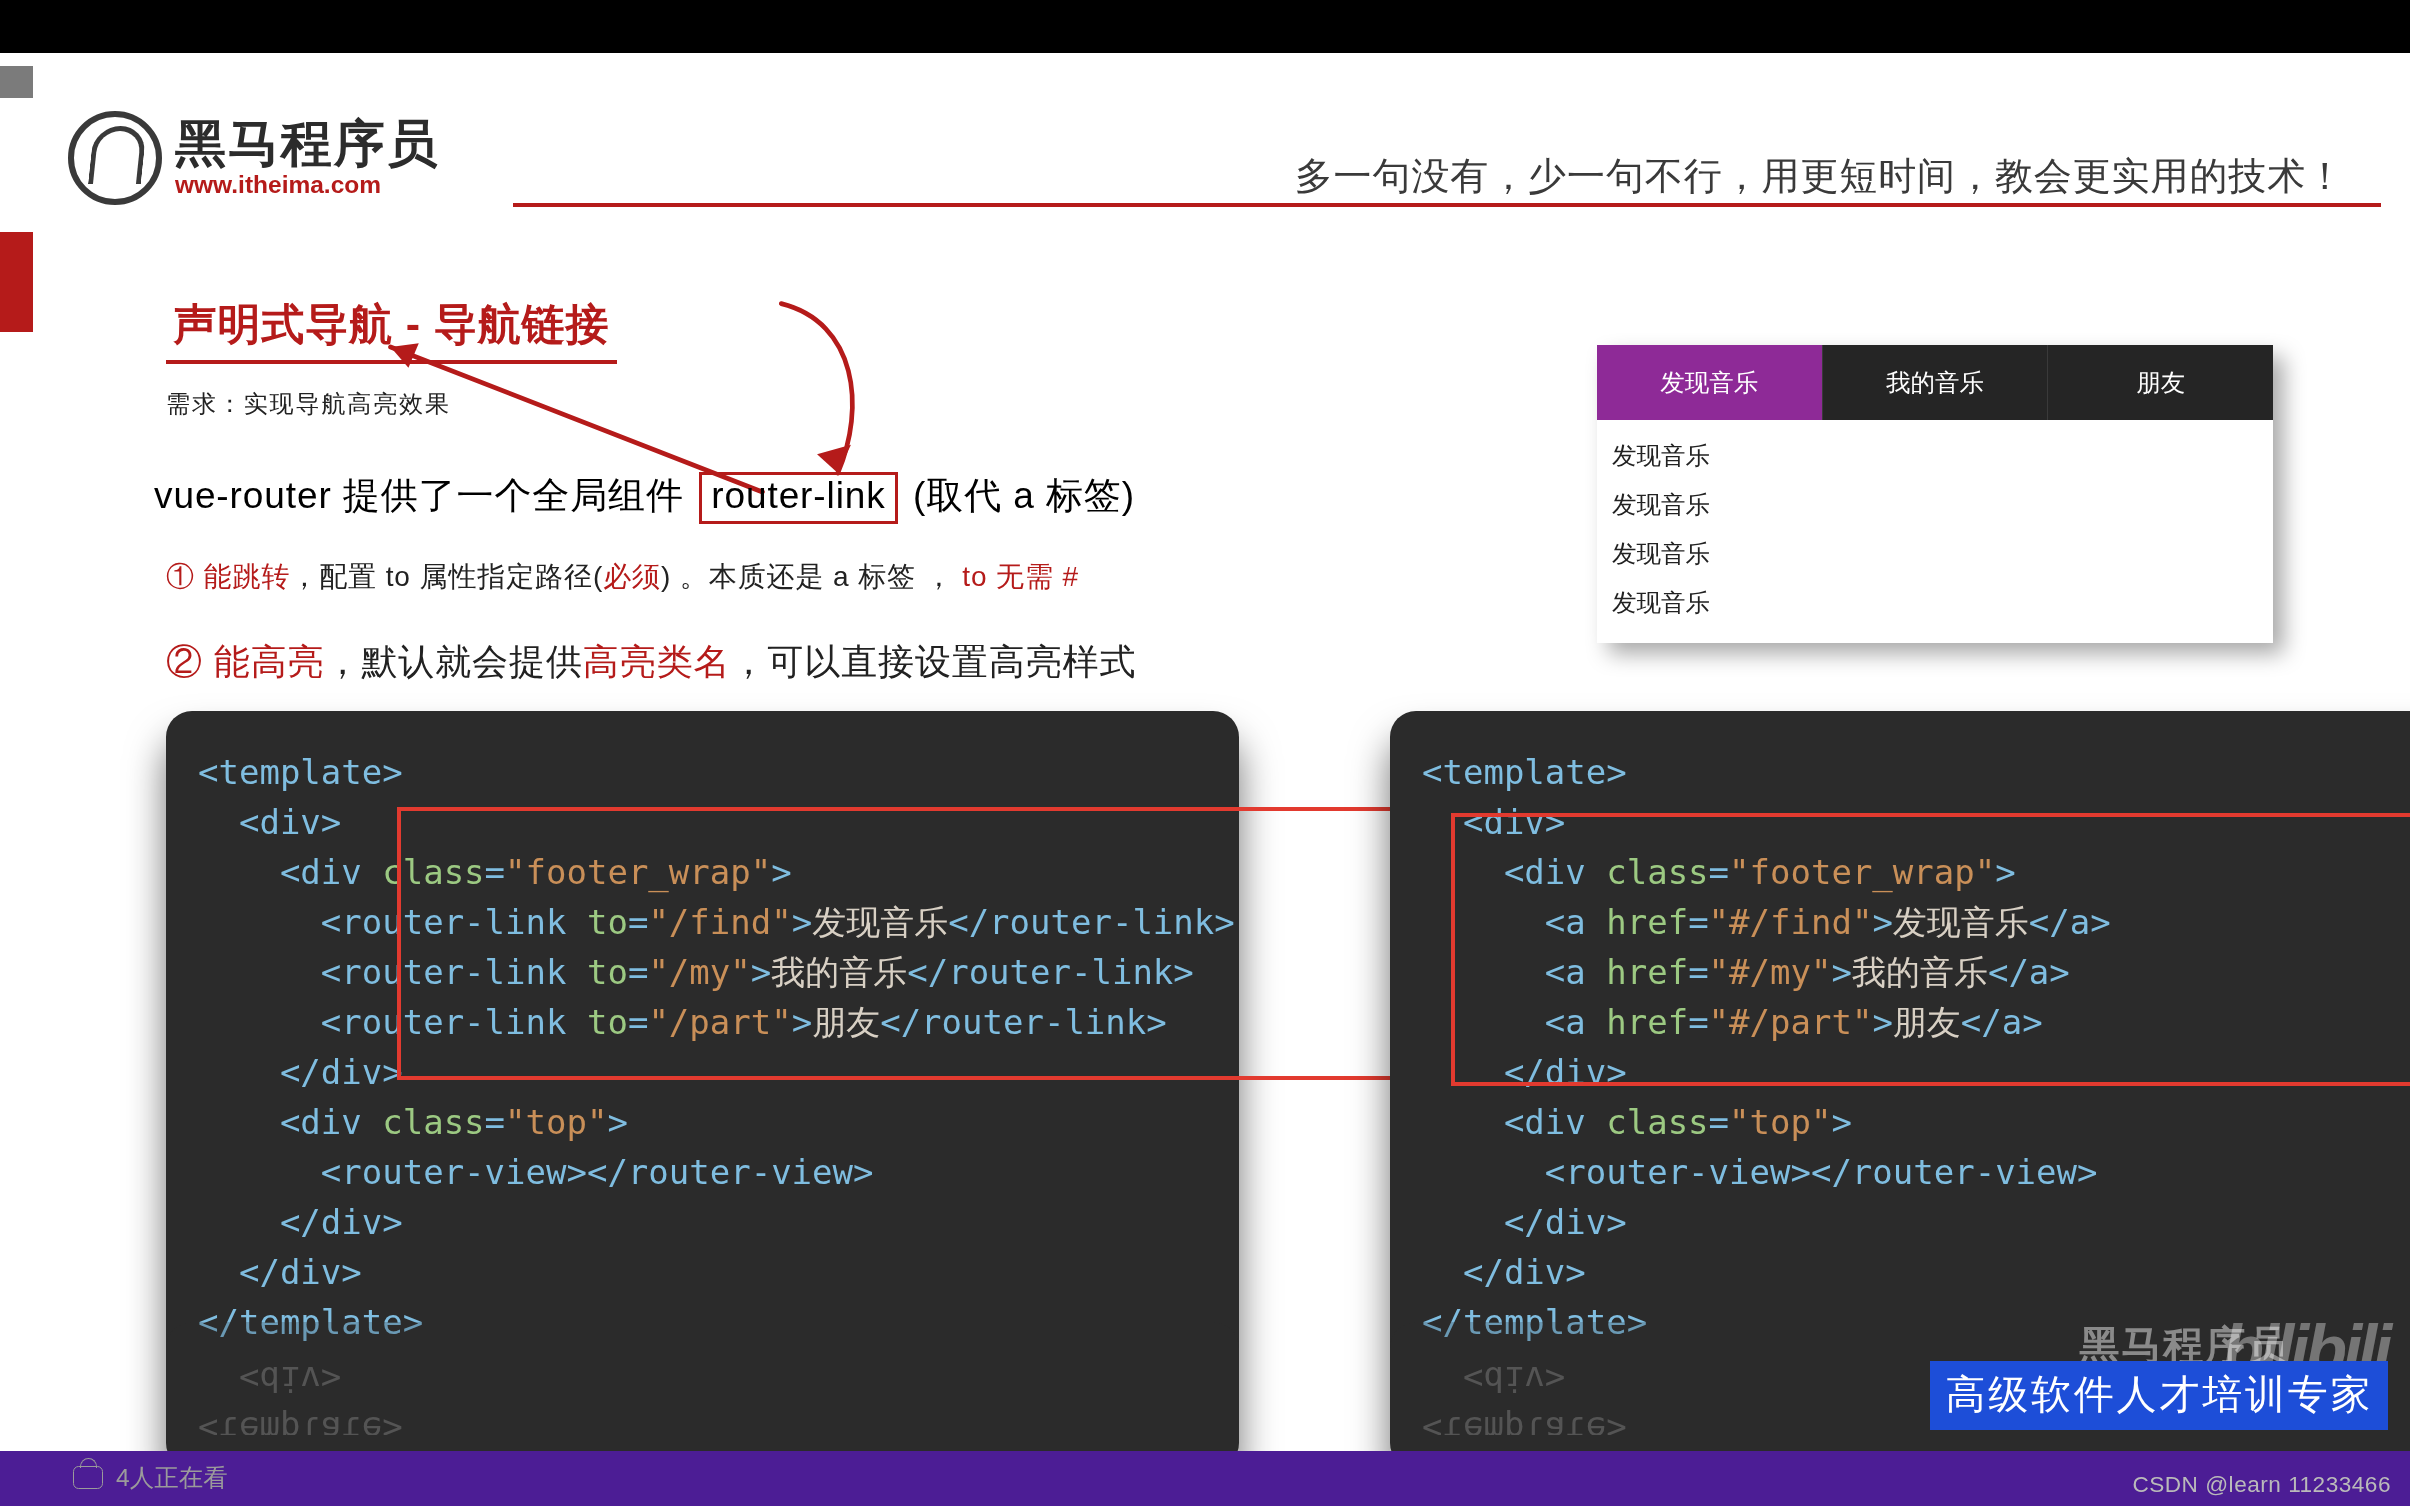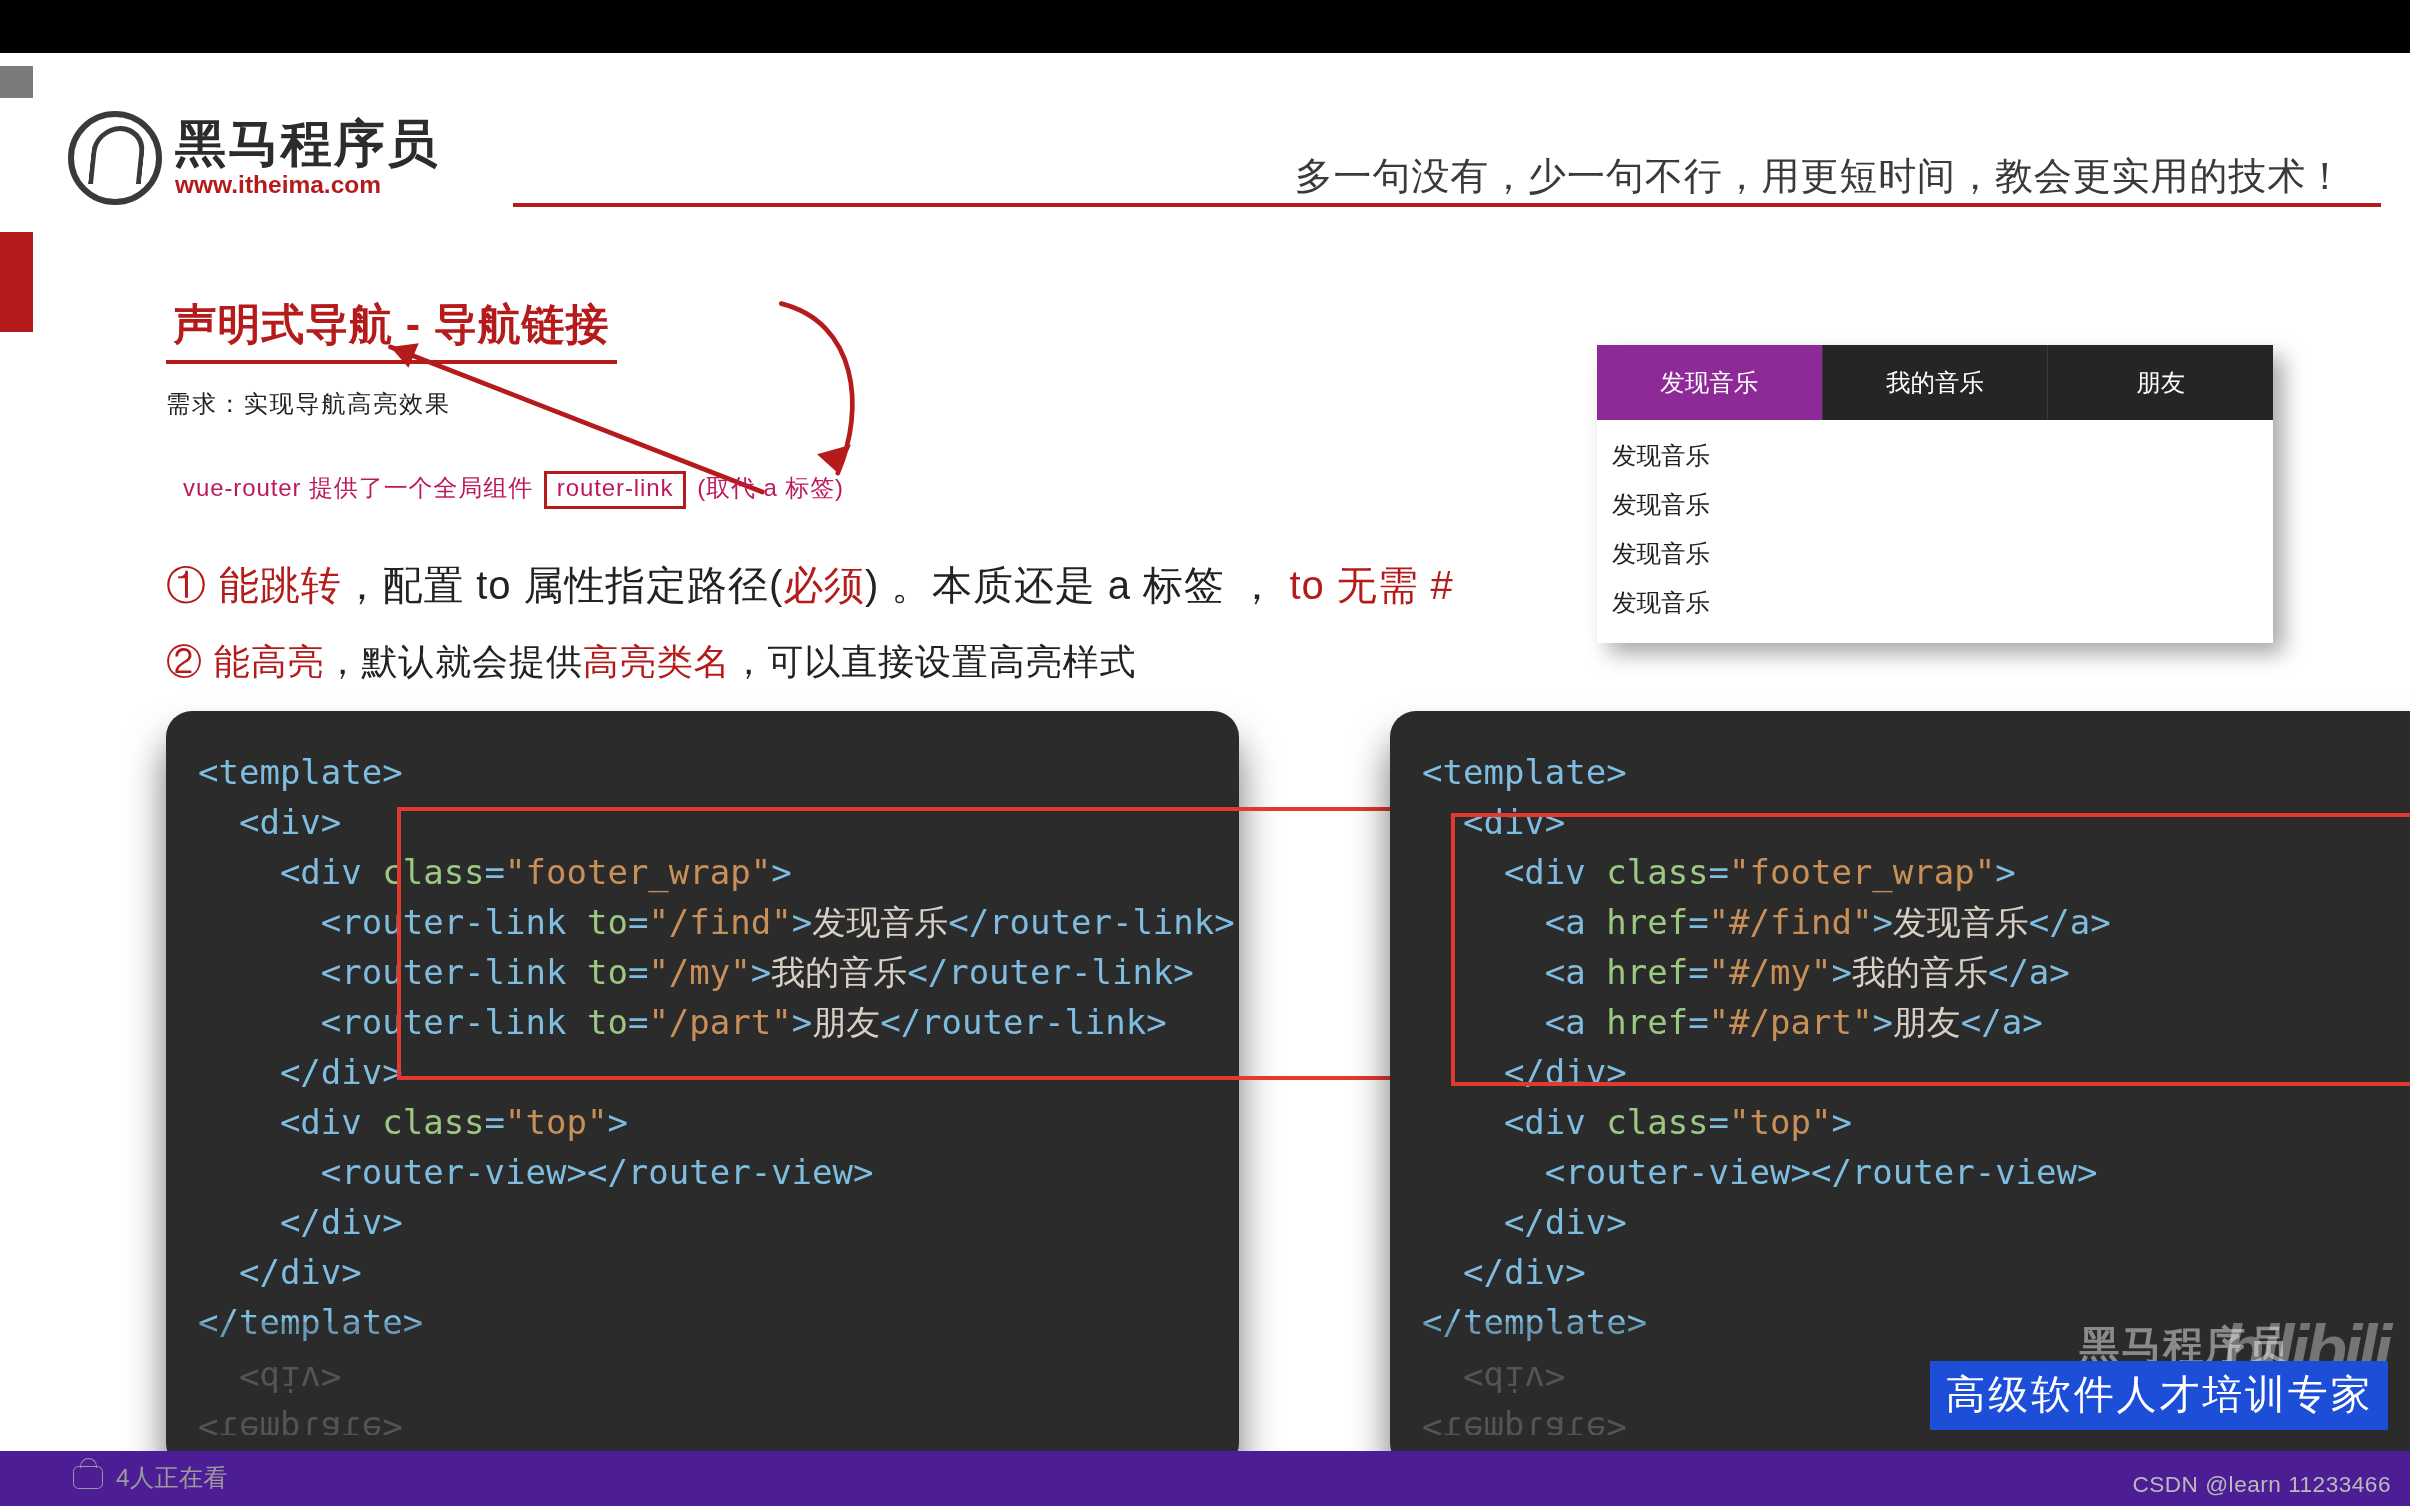--- a/index.html
+++ b/index.html
@@ -12,23 +12,23 @@
   .top-sep{position:absolute;left:513px;top:150px;right:30px;height:3.8px;background:#b51b1a;}
   .logo{position:absolute;left:68px;top:58px;display:flex;align-items:center;gap:13px;}
   .logo-badge{width:94px;height:94px;border:6.6px solid #3a3a3a;border-radius:50%;position:relative;box-sizing:border-box;}
   .logo-badge::before{content:"";position:absolute;left:17px;top:9.4px;width:43px;height:53px;border:5.6px solid #3a3a3a;border-radius:28px 28px 0 0;border-bottom:none;transform:skewX(-6deg);}
   .brand-lines{display:flex;flex-direction:column;line-height:1;}
   .brand-cn{font-size:51px;font-weight:700;color:#2c2c2c;letter-spacing:1.9px;}
   .brand-url{font-size:24.5px;color:#b51b1a;font-weight:600;margin-top:3.8px;}
   .slogan{position:absolute;right:66px;top:98px;font-size:38px;color:#3a3a3a;font-family:"STKaiti","KaiTi",serif;letter-spacing:0.9px;}
   .title{position:absolute;left:166px;top:243px;font-size:43px;color:#b51b1a;font-weight:600;border-bottom:4.7px solid #b51b1a;padding:0 7.5px 5.6px;letter-spacing:0.9px;}
   .line1{position:absolute;left:166px;top:335px;font-size:24px;color:#222;letter-spacing:1.9px;}
-  .line2{position:absolute;left:183px;top:418px;font-size:24px;color:#be185d;letter-spacing:0.9px;}
+  .line2{position:absolute;left:154px;top:418px;font-size:37px;color:#000000;letter-spacing:0.9px;}
   .rl-box{display:inline-block;border:3.8px solid #b51b1a;padding:0 9.4px 3.8px;margin:0 3.8px;}
-  .line3{position:absolute;left:166px;top:505px;font-size:40px;color:#222;letter-spacing:0.9px;}
+  .line3{position:absolute;left:166px;top:505px;font-size:28px;color:#222;letter-spacing:0.9px;}
   .line4{position:absolute;left:166px;top:585px;font-size:36px;color:#222;letter-spacing:0.9px;}
   .em{color:#b51b1a;}
   .arrow{position:absolute;left:367px;top:241px;width:499px;height:217px;pointer-events:none;}
   .arrow line,.arrow path{stroke:#b51b1a;stroke-width:5;fill:none;stroke-linecap:round;}
   .arrow .head{fill:#b51b1a;stroke:none;}
 
   .preview{position:absolute;left:1597px;top:292px;width:676px;height:298px;background:#fff;box-shadow:11.3px 11.3px 21px rgba(0,0,0,.35);}
   .tabs{display:flex;height:75px;background:#252525;}
   .tab{flex:1;display:flex;align-items:center;justify-content:center;color:#fff;font-size:24.5px;border-right:1.9px solid #3a3a3a;}
   .tab.active{background:#8e2a97;}

